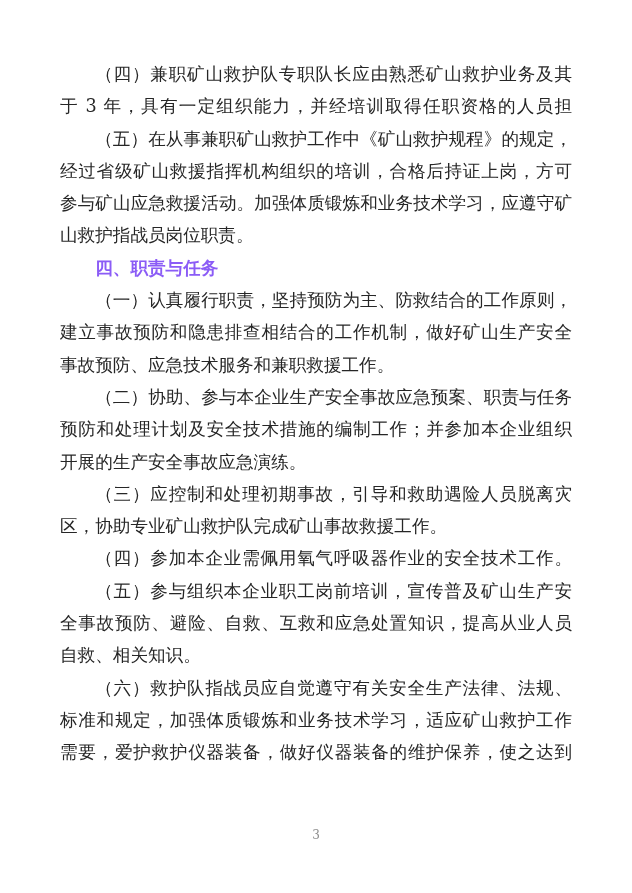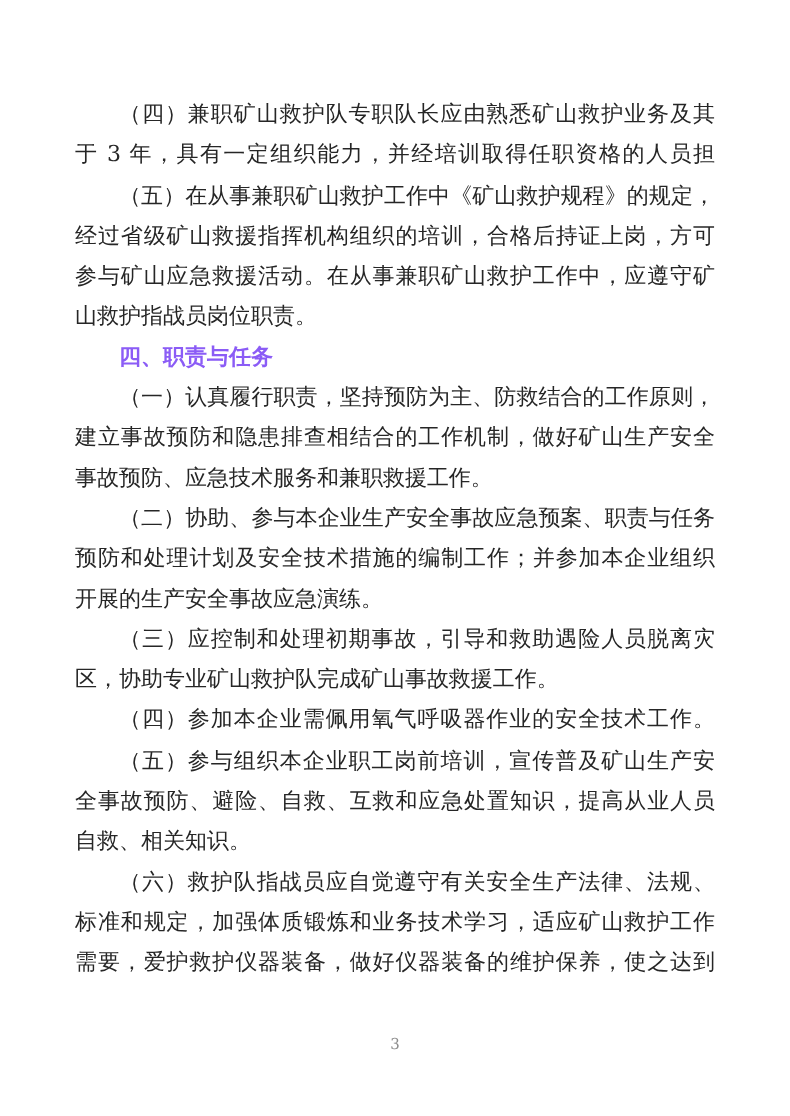--- a/index.html
+++ b/index.html
@@ -7,21 +7,21 @@
     position: relative;
     width: 632px;
     height: 893px;
     background: #ffffff;
     overflow: hidden;
     font-family: "DejaVu Serif", "Liberation Serif", serif;
   }
   .doc-body {
     position: absolute;
     left: 60px;
-    top: 76px;
+    top: 58px;
     width: 512px;
   }
   .line {
     font-size: 17.6px;
     line-height: 32.3px;
     height: 32.3px;
     color: #262626;
     text-align: left;
     white-space: normal;
     overflow: hidden;
@@ -50,21 +50,21 @@
 </style>
 </head>
 <body>
 
 <div class="page">
   <div class="doc-body" id="doc-body">
       <div class="line fill indent">（四）兼职矿山救护队专职队长应由熟悉矿山救护业务及其</div>
       <div class="line fill">于 3 年，具有一定组织能力，并经培训取得任职资格的人员担任。</div>
       <div class="line fill indent">（五）在从事兼职矿山救护工作中《矿山救护规程》的规定，</div>
       <div class="line fill">经过省级矿山救援指挥机构组织的培训，合格后持证上岗，方可</div>
-      <div class="line fill">参与矿山应急救援活动。在从事兼职矿山救护工作中，应遵守矿</div>
+      <div class="line fill">参与矿山应急救援活动。加强体质锻炼和业务技术学习，应遵守矿</div>
       <div class="line">山救护指战员岗位职责。</div>
       <div class="line indent heading">四、职责与任务</div>
       <div class="line fill indent">（一）认真履行职责，坚持预防为主、防救结合的工作原则，</div>
       <div class="line fill">建立事故预防和隐患排查相结合的工作机制，做好矿山生产安全</div>
       <div class="line">事故预防、应急技术服务和兼职救援工作。</div>
       <div class="line fill indent">（二）协助、参与本企业生产安全事故应急预案、职责与任务</div>
       <div class="line fill">预防和处理计划及安全技术措施的编制工作；并参加本企业组织</div>
       <div class="line">开展的生产安全事故应急演练。</div>
       <div class="line fill indent">（三）应控制和处理初期事故，引导和救助遇险人员脱离灾</div>
       <div class="line">区，协助专业矿山救护队完成矿山事故救援工作。</div>

